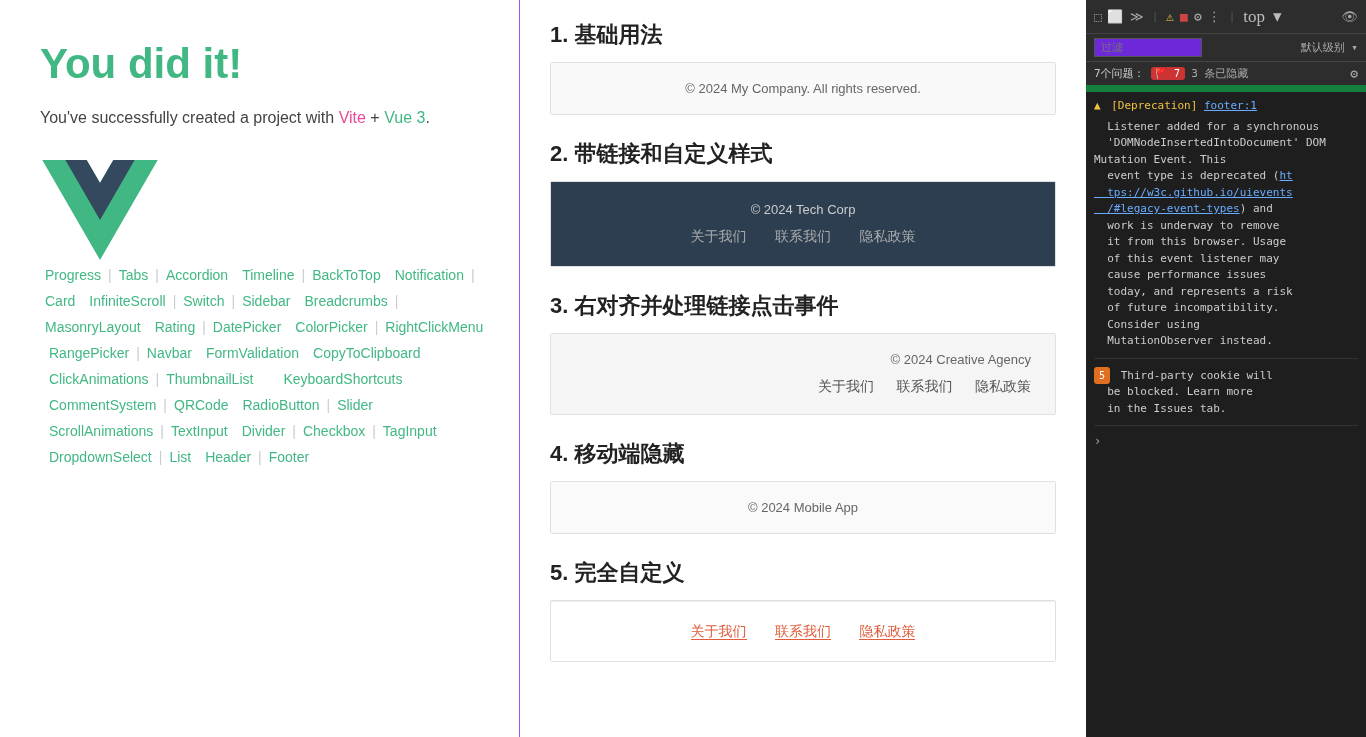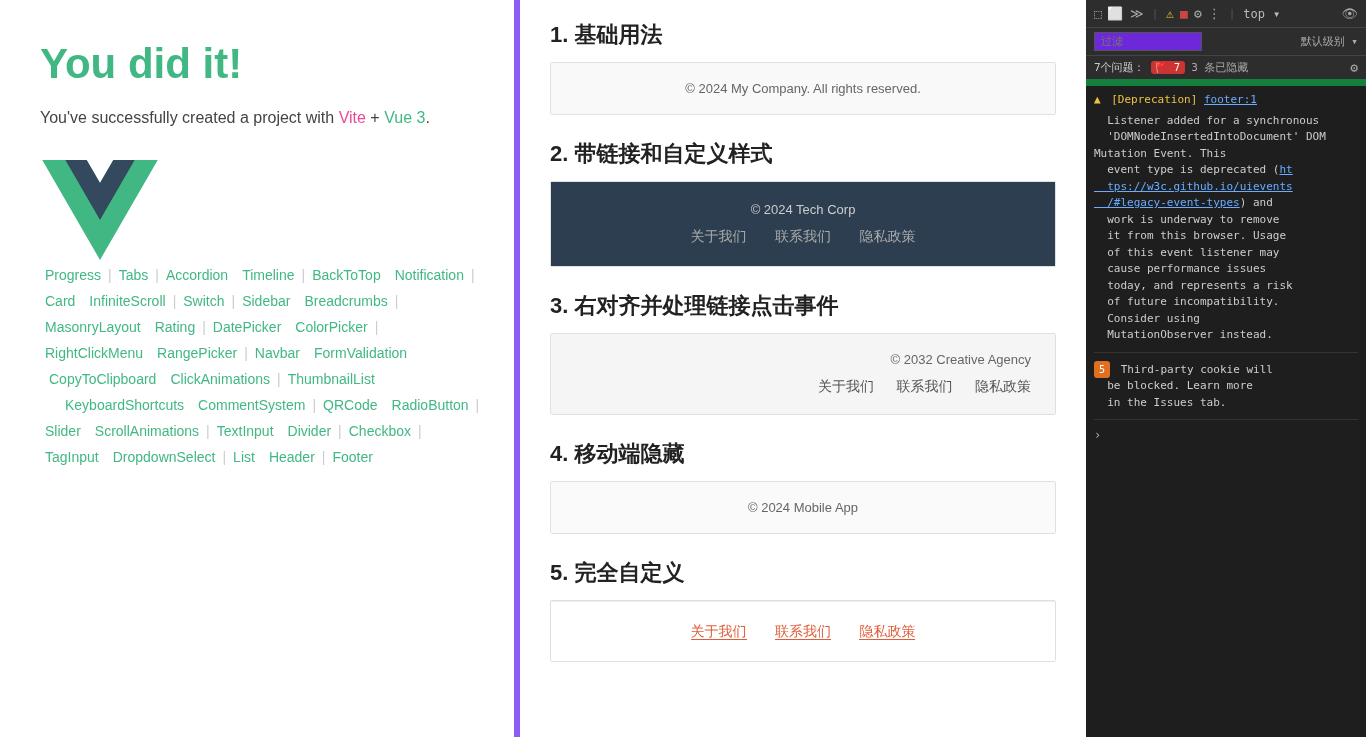--- a/index.html
+++ b/index.html
@@ -4,21 +4,21 @@
   <style>
     * { margin: 0; padding: 0; box-sizing: border-box; }
     body { font-family: Arial, sans-serif; display: flex; width: 1366px; height: 737px; overflow: hidden; background: #fff; }
 
     
     .left-panel {
       width: 520px;
       min-width: 520px;
       padding: 40px 30px 32px 40px;
       overflow-y: auto;
-      border-right: 6px solid #8b5cf6;
+      border-right: 1px solid #8b5cf6;
     }
     .hero-title {
       font-size: 42px;
       font-weight: 700;
       color: #41b883;
       margin-bottom: 18px;
     }
     .hero-subtitle {
       font-size: 16px;
       color: #444;
@@ -159,21 +159,22 @@
       color: #aaa;
       font-size: 13px;
       cursor: pointer;
     }
     .devtools-toolbar-sep {
       color: #555;
       margin: 0 2px;
     }
     .devtools-toolbar-text {
       color: #bbb;
-      font-size: 12px;
+      font-size: 17px;
+      font-family: Liberation Serif, serif;
     }
     .devtools-filter-row {
       background: #2d2d2d;
       padding: 4px 8px;
       display: flex;
       align-items: center;
       gap: 6px;
       border-bottom: 1px solid #444;
       flex-shrink: 0;
     }
@@ -335,21 +336,21 @@
         <a href="#">关于我们</a>
         <a href="#">联系我们</a>
         <a href="#">隐私政策</a>
       </div>
     </div>
   </div>
 
   <h2 class="section-title">3. 右对齐并处理链接点击事件</h2>
   <div class="footer-preview">
     <div class="footer-preview-right">
-      <div class="copyright">© 2032 Creative Agency</div>
+      <div class="copyright">© 2024 Creative Agency</div>
       <div class="footer-links">
         <a href="#">关于我们</a>
         <a href="#">联系我们</a>
         <a href="#">隐私政策</a>
       </div>
     </div>
   </div>
 
   <h2 class="section-title">4. 移动端隐藏</h2>
   <div class="footer-preview">

